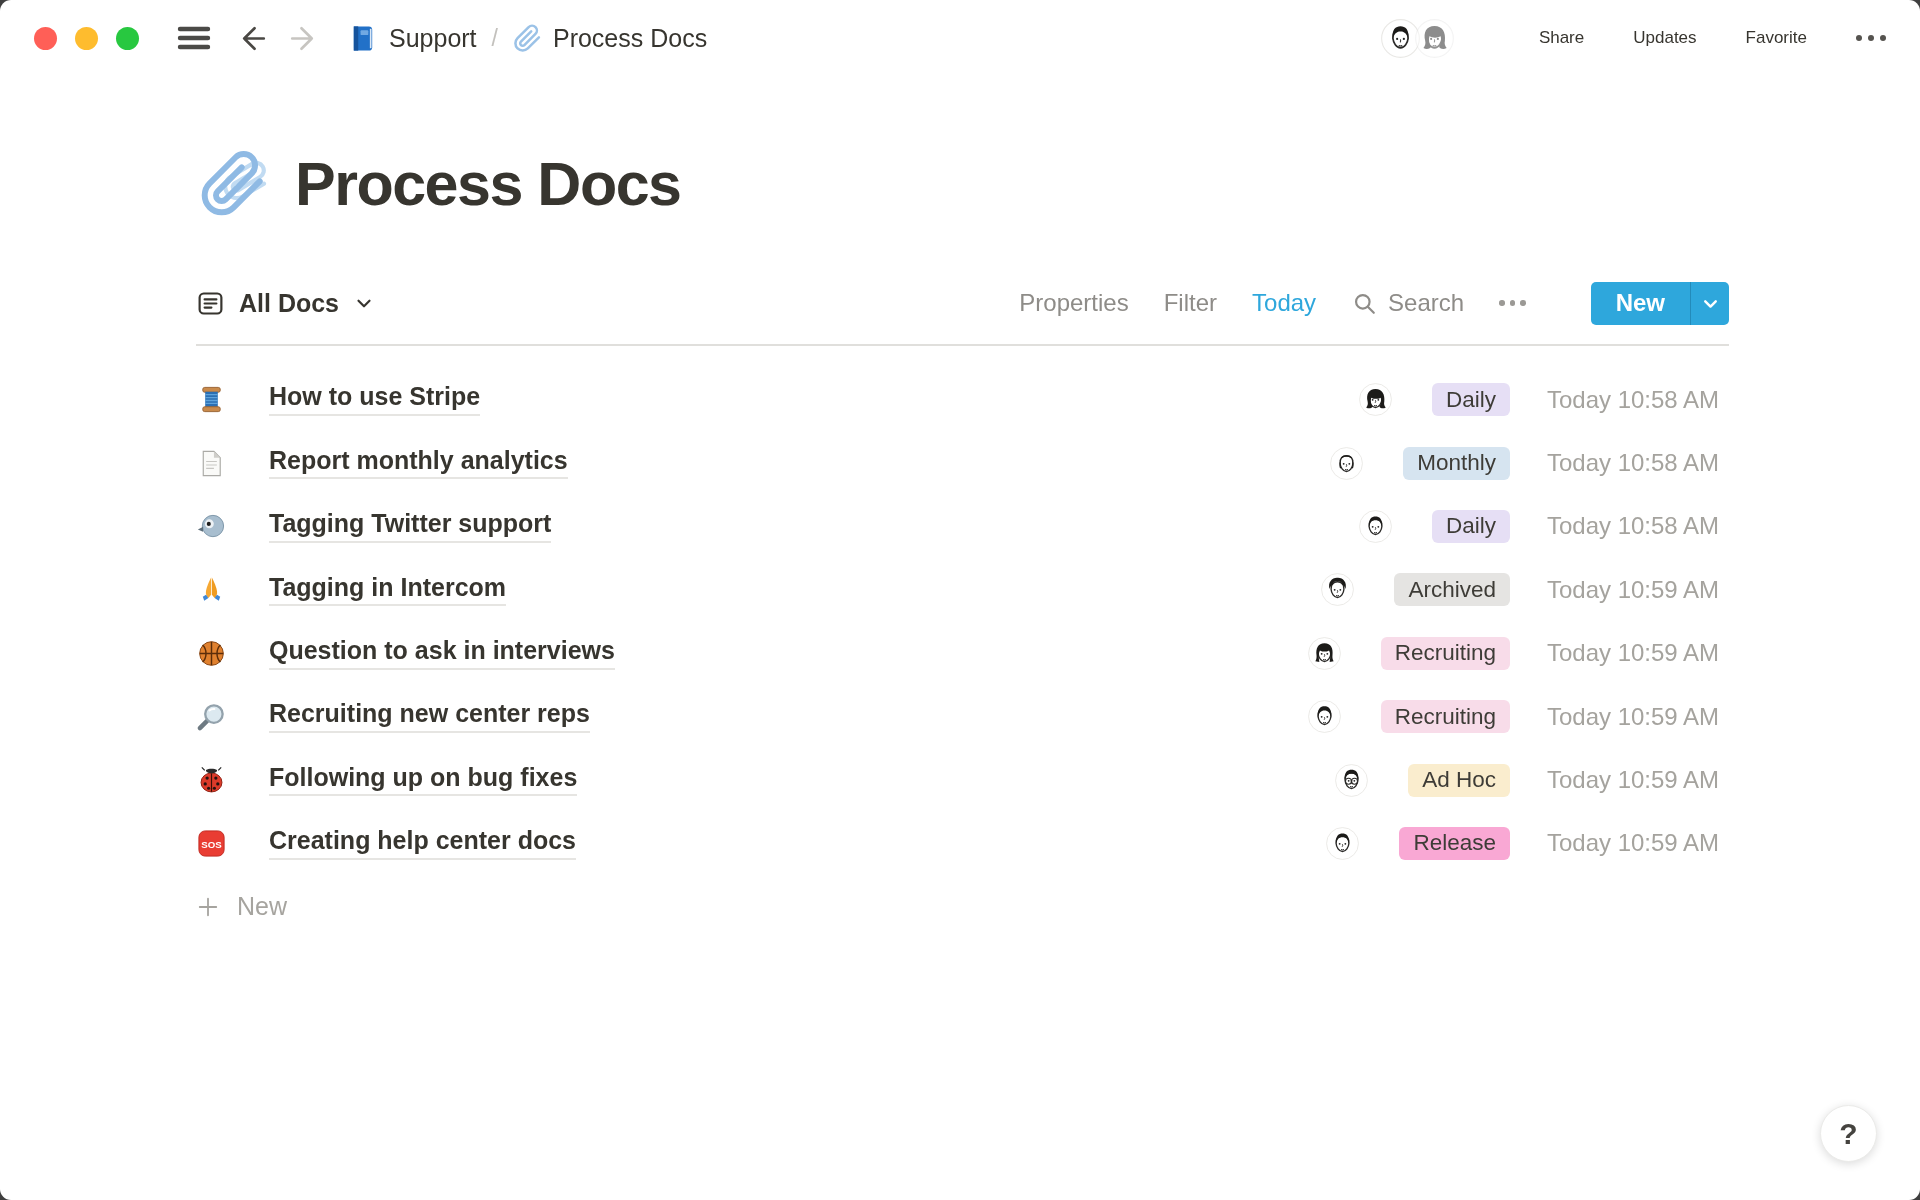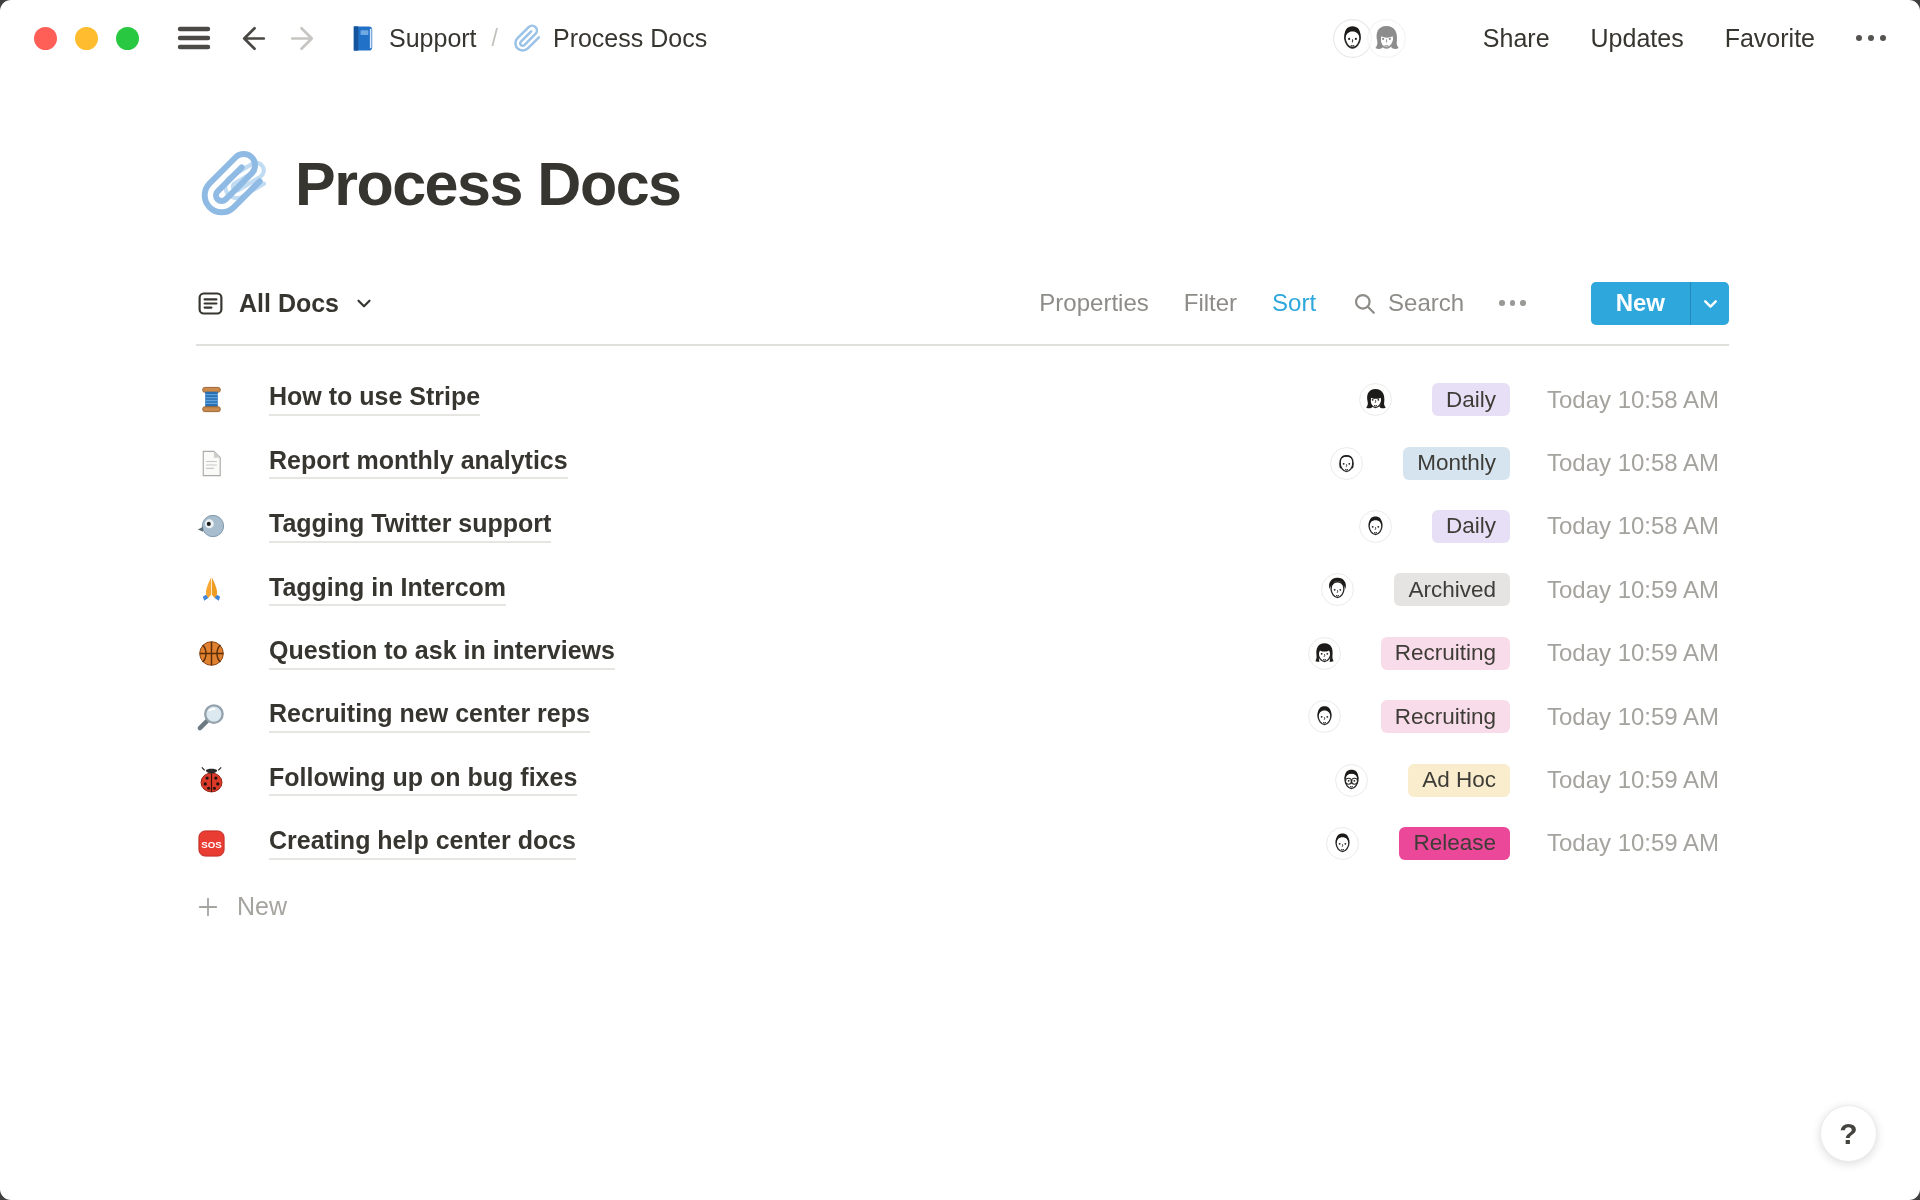--- a/index.html
+++ b/index.html
@@ -12,21 +12,21 @@
   .titlebar { position:absolute; top:0; left:0; right:0; height:76px; display:flex; align-items:center; padding:0 34px; }
   .lights { display:flex; align-items:center; gap:18px; }
   .light { width:23px; height:23px; border-radius:50%; }
   .icon-btn { display:flex; align-items:center; justify-content:center; }
   .hamburger { margin-left:38px; }
   .nav-arrow-back { margin-left:26px; }
   .nav-arrow-fwd { margin-left:16px; }
   .breadcrumb { display:flex; align-items:center; margin-left:28px; font-size:25px; }
   .crumb { display:flex; align-items:center; gap:11px; cursor:default; }
   .crumb-sep { color:#C3C1BD; font-size:23px; padding:0 15px; }
-  .tb-right { margin-left:auto; display:flex; align-items:center; font-size:25px; }
+  .tb-right { margin-left:auto; display:flex; align-items:center; font-size:17px;gap:8px; }
   .tb-avatars { display:flex; align-items:center; margin-right:36px; }
   .tb-avatar { width:39px; height:39px; }
   .tb-avatar + .tb-avatar { margin-left:-5px; }
   .avatar-faded { filter:grayscale(1); opacity:.5; }
   .tb-action { margin-left:41px; color:#37352F; }
   .tb-action:first-of-type { margin-left:0; }
   .dots { display:flex; gap:6px; margin-left:41px; align-items:center; }
   .dots i { width:6px; height:6px; border-radius:50%; background:#55534F; }
 
   
@@ -174,21 +174,21 @@
       <span>All Docs</span>
       <span class="icon-btn">
           <svg xmlns="http://www.w3.org/2000/svg" width="22" height="22" viewBox="0 0 24 24">
             <path d="M6 9.5l6 6 6-6" fill="none" stroke="#37352F" stroke-width="2.4" stroke-linecap="round" stroke-linejoin="round"></path>
           </svg>
         </span>
     </div>
     <div class="tb-items">
       <span class="tb-item">Properties</span>
       <span class="tb-item">Filter</span>
-      <span class="tb-item" style="color: rgb(46, 167, 220);">Sort</span>
+      <span class="tb-item" style="color: rgb(46, 167, 220);">Today</span>
       <span class="search-group">
         <span class="icon-btn">
             <svg xmlns="http://www.w3.org/2000/svg" width="27" height="27" viewBox="0 0 32 32">
               <circle cx="14" cy="14" r="8" fill="none" stroke="#8E8C88" stroke-width="2.6"></circle>
               <path d="M20.2 20.2 27 27" stroke="#8E8C88" stroke-width="2.6" stroke-linecap="round"></path>
             </svg>
           </span>
         <span class="tb-item">Search</span>
       </span>
       <span class="tb-dots">
@@ -405,21 +405,21 @@
             <span class="row-avatar">
               <svg xmlns="http://www.w3.org/2000/svg" width="100%" height="100%" viewBox="0 0 36 36">
                 <circle cx="18" cy="18" r="17.4" fill="#fff" stroke="#E9E8E5"></circle>
                 <path d="M18 9.5c4.6 0 7.4 3.4 7 8.2-.3 4.4-3.2 9-7 9s-6.7-4.6-7-9c-.4-4.8 2.4-8.2 7-8.2z" fill="#fff" stroke="#2B2A28" stroke-width="1.5"></path>
                 <circle cx="14.9" cy="18.4" r="1" fill="#222"></circle>
                 <circle cx="21.1" cy="18.4" r="1" fill="#222"></circle>
                 <path d="M17.9 18.8q.8 1.8-.3 2.8M16.4 24.4q1.6 1.1 3.2 0" fill="none" stroke="#2B2A28" stroke-width="1"></path>
                 <path d="M10.9 18.5C10.2 9.3 14 7 18 7s7.8 2.3 7.1 11.5c-1.1-5.2-3.2-7.3-7.1-7.3s-6 2.1-7.1 7.3z" fill="#1C1B19"></path>
               </svg>
             </span>
-            <span class="tag" style="background: #ec4899;">Release</span>
+            <span class="tag" style="background: #f9a8d4;">Release</span>
             <span class="time">Today 10:59 AM</span>
           </div>
         </div>
       </div>
     <div class="new-row">
       <span class="icon-btn">
           <svg xmlns="http://www.w3.org/2000/svg" width="24" height="24" viewBox="0 0 32 32">
             <path d="M16 5v22M5 16h22" stroke="#A6A49F" stroke-width="2.4" stroke-linecap="round"></path>
           </svg>
         </span>

